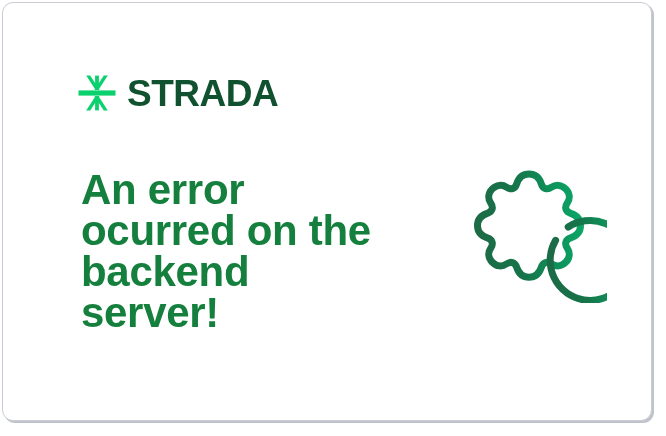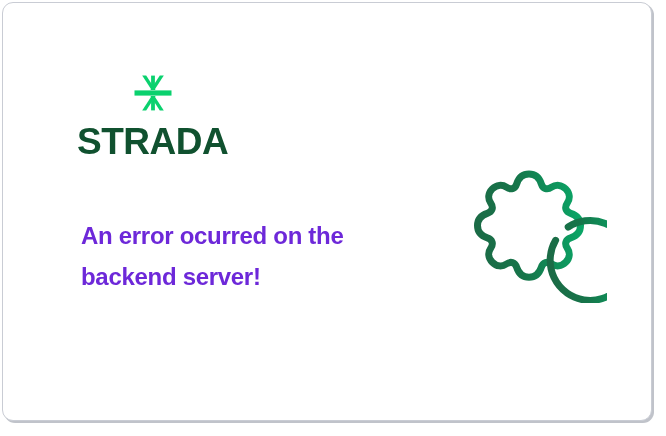--- a/index.html
+++ b/index.html
@@ -28,21 +28,20 @@
   }
 
   
   #brand-lockup {
     position: absolute;
     left: 74px;
     top: 70px;
     display: flex;
     align-items: center;
     gap: 10px;
-    flex-direction: column;
   }
   #brand-mark {
     width: 40px;
     height: 40px;
     display: block;
     flex: 0 0 auto;
   }
   #brand-wordmark {
     font-family: "Liberation Sans", sans-serif;
     font-size: 37px;
@@ -53,26 +52,25 @@
     white-space: nowrap;
   }
 
   
   #error-message {
     position: absolute;
     left: 78px;
     top: 166px;
     width: 290px;
     font-family: "Liberation Sans", sans-serif;
-    font-size: 24px;
+    font-size: 42px;
     font-weight: 700;
     line-height: 41px;
     letter-spacing: -0.3px;
-    color: #6d28d9;
-    margin-top: 46px;
+    color: #15803d;
   }
 
   
   #gear-illustration {
     position: absolute;
     left: 448px;
     top: 144px;
     width: 156px;
     height: 156px;
     display: block;

